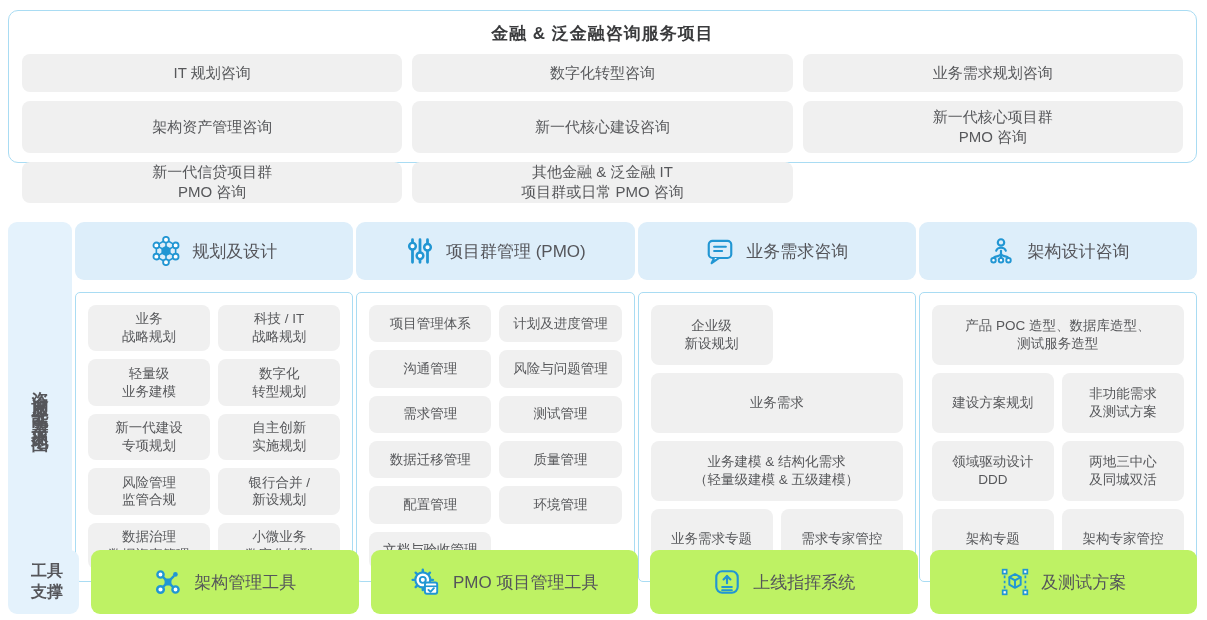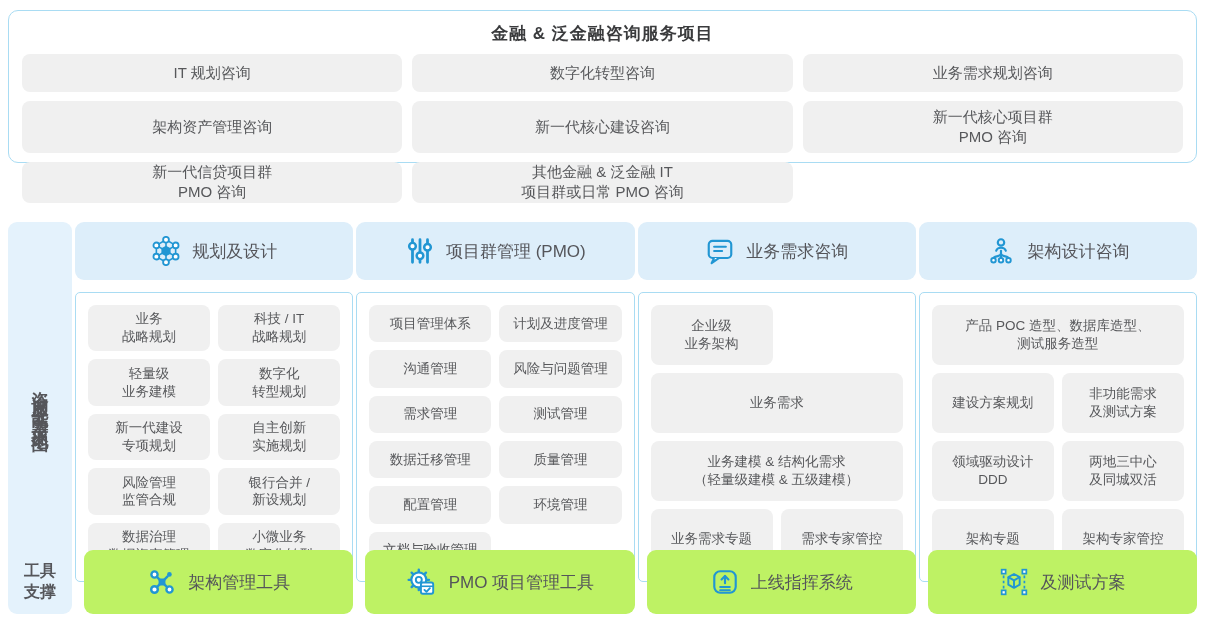--- a/index.html
+++ b/index.html
@@ -69,21 +69,21 @@
 
   
   .bottom{
     position:absolute;left:8px;top:550px;width:1189px;height:64px;
     display:flex;gap:12px;
   }
   .tools-label{
     width:64px;flex:0 0 64px;background:#e4f2fc;border-radius:9px;
     display:flex;align-items:center;justify-content:center;
     font-size:16px;font-weight:bold;color:#55565a;text-align:center;
-    white-space:pre-line;line-height:1.3;
+    white-space:pre-line;line-height:1.3;padding-left:7px;
   }
   .tool-box{
     flex:1 1 0;background:#bef264;border-radius:9px;
     display:flex;align-items:center;justify-content:center;gap:11px;
     font-size:17px;color:#54555a;min-width:0;
   }
   .tool-box svg{display:block;}
 </style>
 </head>
 <body>
@@ -194,21 +194,21 @@
             <path d="M8.5 20.5L6.2 25.4L13.2 20.5" fill="#fff" stroke="#2196d3" stroke-width="2" stroke-linejoin="round"></path>
             <g stroke="#2196d3" stroke-width="1.9" stroke-linecap="round">
               <path d="M8.5 10H19.5 M8.5 14H16"></path>
             </g>
           </svg>
         </span>
         <span>业务需求咨询</span>
       </div>
       <div class="col-body rows4">
         <div class="cell">企业级
-业务架构</div>
+新设规划</div>
         <div class="cell span2">业务需求</div>
         <div class="cell span2">业务建模 &amp; 结构化需求
 （轻量级建模 &amp; 五级建模）</div>
         <div class="cell">业务需求专题</div>
         <div class="cell">需求专家管控</div>
       </div>
     </div>
 
     <div class="map-col">
       <div class="col-header">

